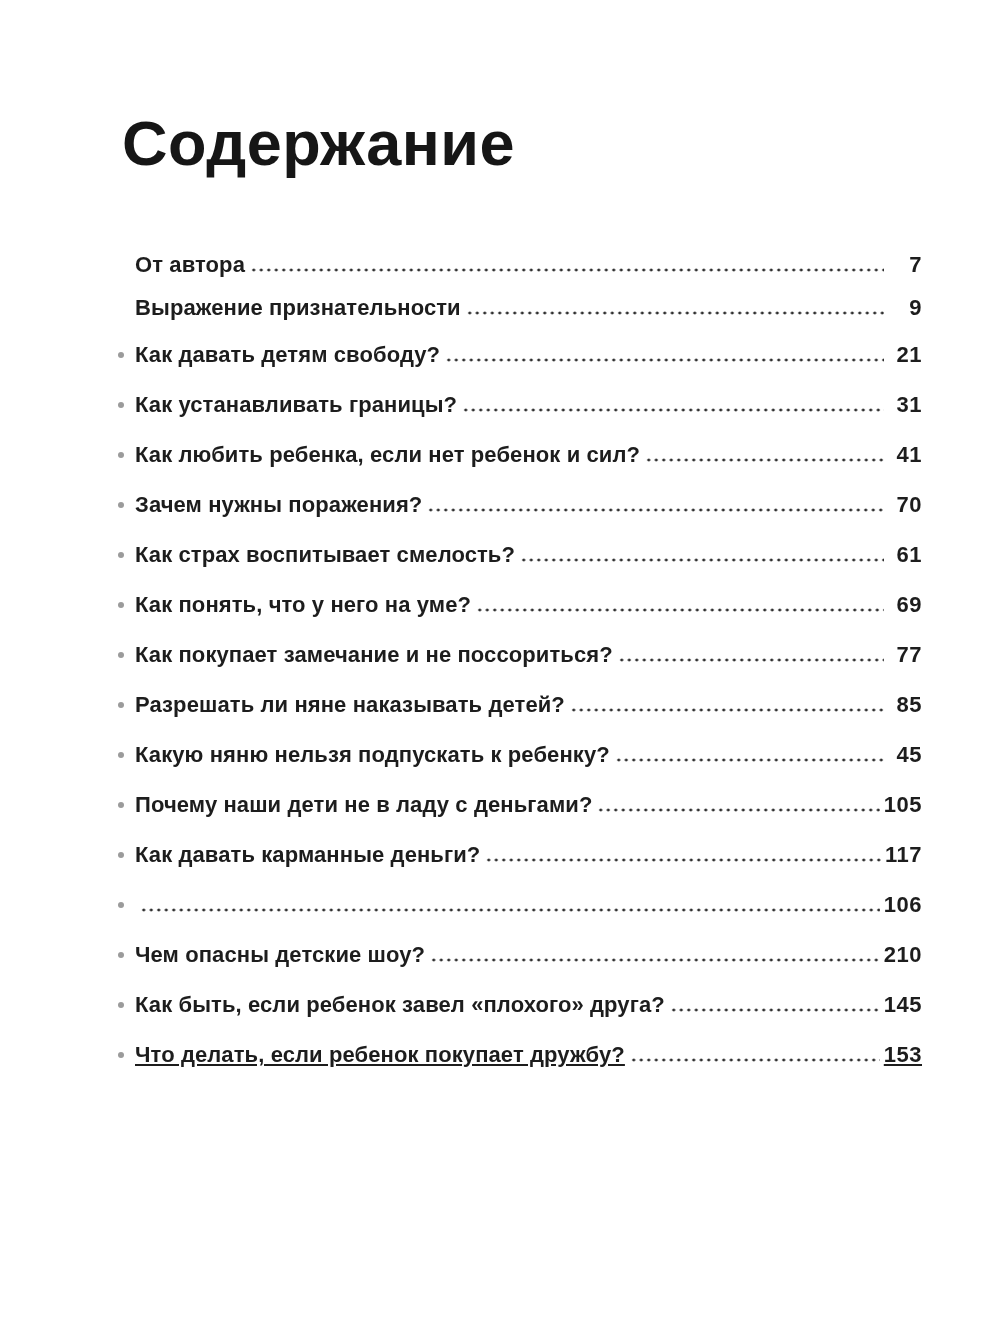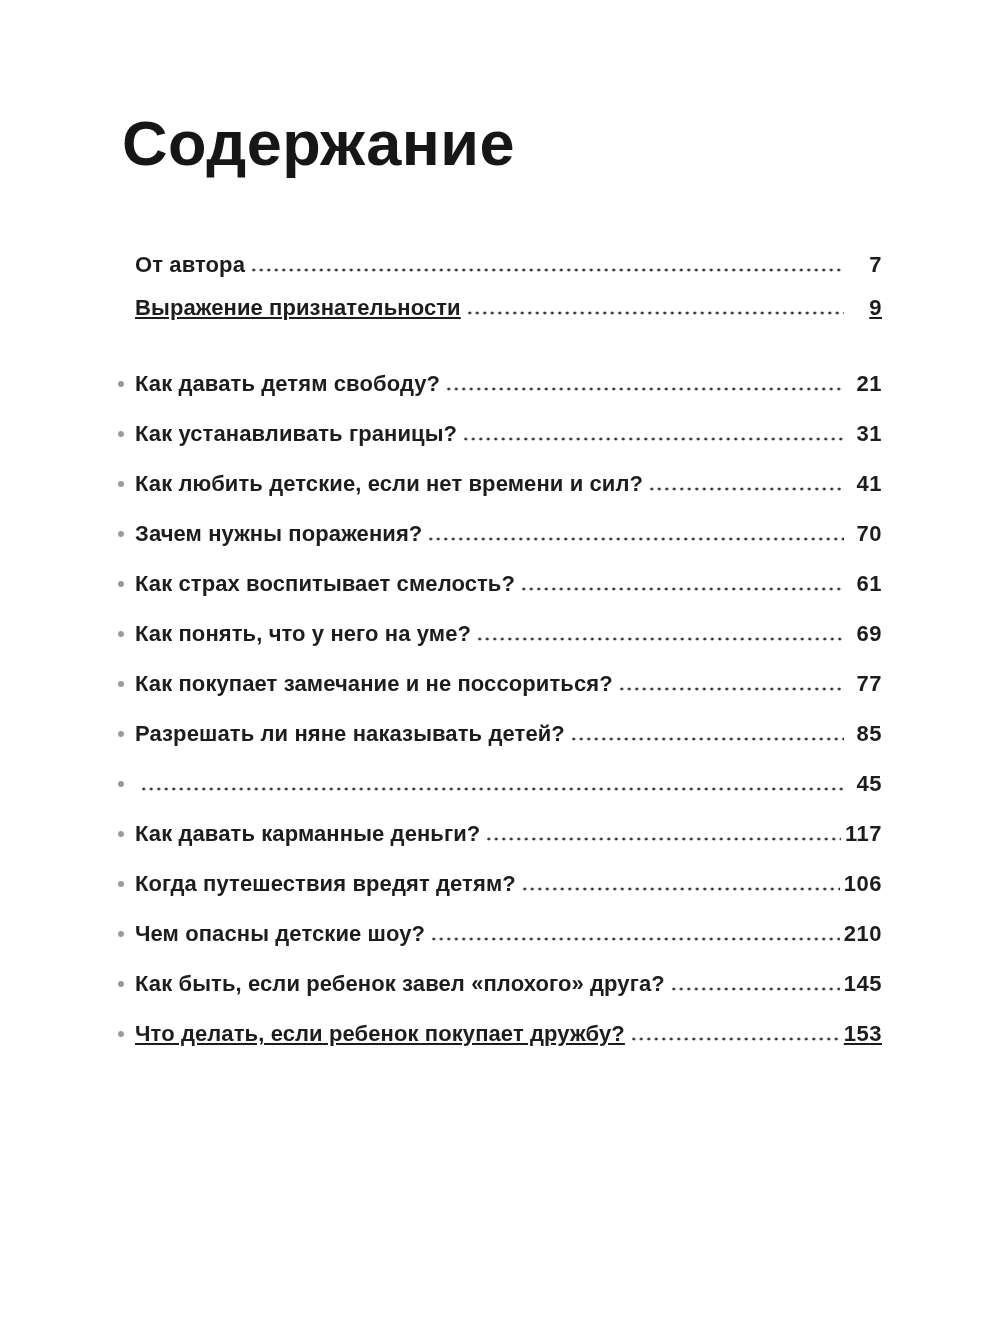--- a/index.html
+++ b/index.html
@@ -7,21 +7,21 @@
     padding: 0;
     background: #ffffff;
   }
   .page {
     position: relative;
     width: 1000px;
     height: 1317px;
     background: #ffffff;
     overflow: hidden;
     box-sizing: border-box;
-    padding: 108px 118px 0 135px;
+    padding: 108px 78px 0 135px;
     font-family: "Liberation Sans", "DejaVu Sans", sans-serif;
     color: #1d1d1d;
   }
   .page-title {
     margin: 0 0 0 -13px;
     font-size: 63px;
     line-height: 70px;
     font-weight: 800;
     letter-spacing: 0.5px;
     color: #161616;
@@ -33,21 +33,21 @@
     position: relative;
     display: flex;
     align-items: flex-end;
     font-size: 22px;
     font-weight: 600;
     line-height: 28px;
     margin-bottom: 22px;
     white-space: nowrap;
   }
   .toc-row:nth-child(1) { margin-bottom: 15px; }
-  .toc-row:nth-child(2) { margin-bottom: 48px; text-decoration: underline; }
+  .toc-row:nth-child(2) { margin-bottom: 19px; }
   .toc-row:last-child   { margin-bottom: 0; text-decoration: underline; }
   .bullet-icon {
     position: absolute;
     left: -17px;
     top: 11px;
     width: 6px;
     height: 6px;
     border-radius: 50%;
     background: #9b9b9b;
     display: none;
@@ -99,21 +99,21 @@
     <span class="page-number">21</span>
   </div>
       <div class="toc-row has-bullet">
     <span class="bullet-icon"></span>
     <span class="toc-entry-label">Как устанавливать границы?</span>
     <span class="dot-leader"></span>
     <span class="page-number">31</span>
   </div>
       <div class="toc-row has-bullet">
     <span class="bullet-icon"></span>
-    <span class="toc-entry-label">Как любить детские, если нет времени и сил?</span>
+    <span class="toc-entry-label">Как любить ребенка, если нет ребенок и сил?</span>
     <span class="dot-leader"></span>
     <span class="page-number">41</span>
   </div>
       <div class="toc-row has-bullet">
     <span class="bullet-icon"></span>
     <span class="toc-entry-label">Зачем нужны поражения?</span>
     <span class="dot-leader"></span>
     <span class="page-number">70</span>
   </div>
       <div class="toc-row has-bullet">
@@ -135,32 +135,38 @@
     <span class="page-number">77</span>
   </div>
       <div class="toc-row has-bullet">
     <span class="bullet-icon"></span>
     <span class="toc-entry-label">Разрешать ли няне наказывать детей?</span>
     <span class="dot-leader"></span>
     <span class="page-number">85</span>
   </div>
       <div class="toc-row has-bullet">
     <span class="bullet-icon"></span>
+    <span class="toc-entry-label">Какую няню нельзя подпускать к ребенку?</span>
     <span class="dot-leader"></span>
     <span class="page-number">45</span>
+  </div>
+      <div class="toc-row has-bullet">
+    <span class="bullet-icon"></span>
+    <span class="toc-entry-label">Почему наши дети не в ладу с деньгами?</span>
+    <span class="dot-leader"></span>
+    <span class="page-number">105</span>
   </div>
       <div class="toc-row has-bullet">
     <span class="bullet-icon"></span>
     <span class="toc-entry-label">Как давать карманные деньги?</span>
     <span class="dot-leader"></span>
     <span class="page-number">117</span>
   </div>
       <div class="toc-row has-bullet">
     <span class="bullet-icon"></span>
-    <span class="toc-entry-label">Когда путешествия вредят детям?</span>
     <span class="dot-leader"></span>
     <span class="page-number">106</span>
   </div>
       <div class="toc-row has-bullet">
     <span class="bullet-icon"></span>
     <span class="toc-entry-label">Чем опасны детские шоу?</span>
     <span class="dot-leader"></span>
     <span class="page-number">210</span>
   </div>
       <div class="toc-row has-bullet">

